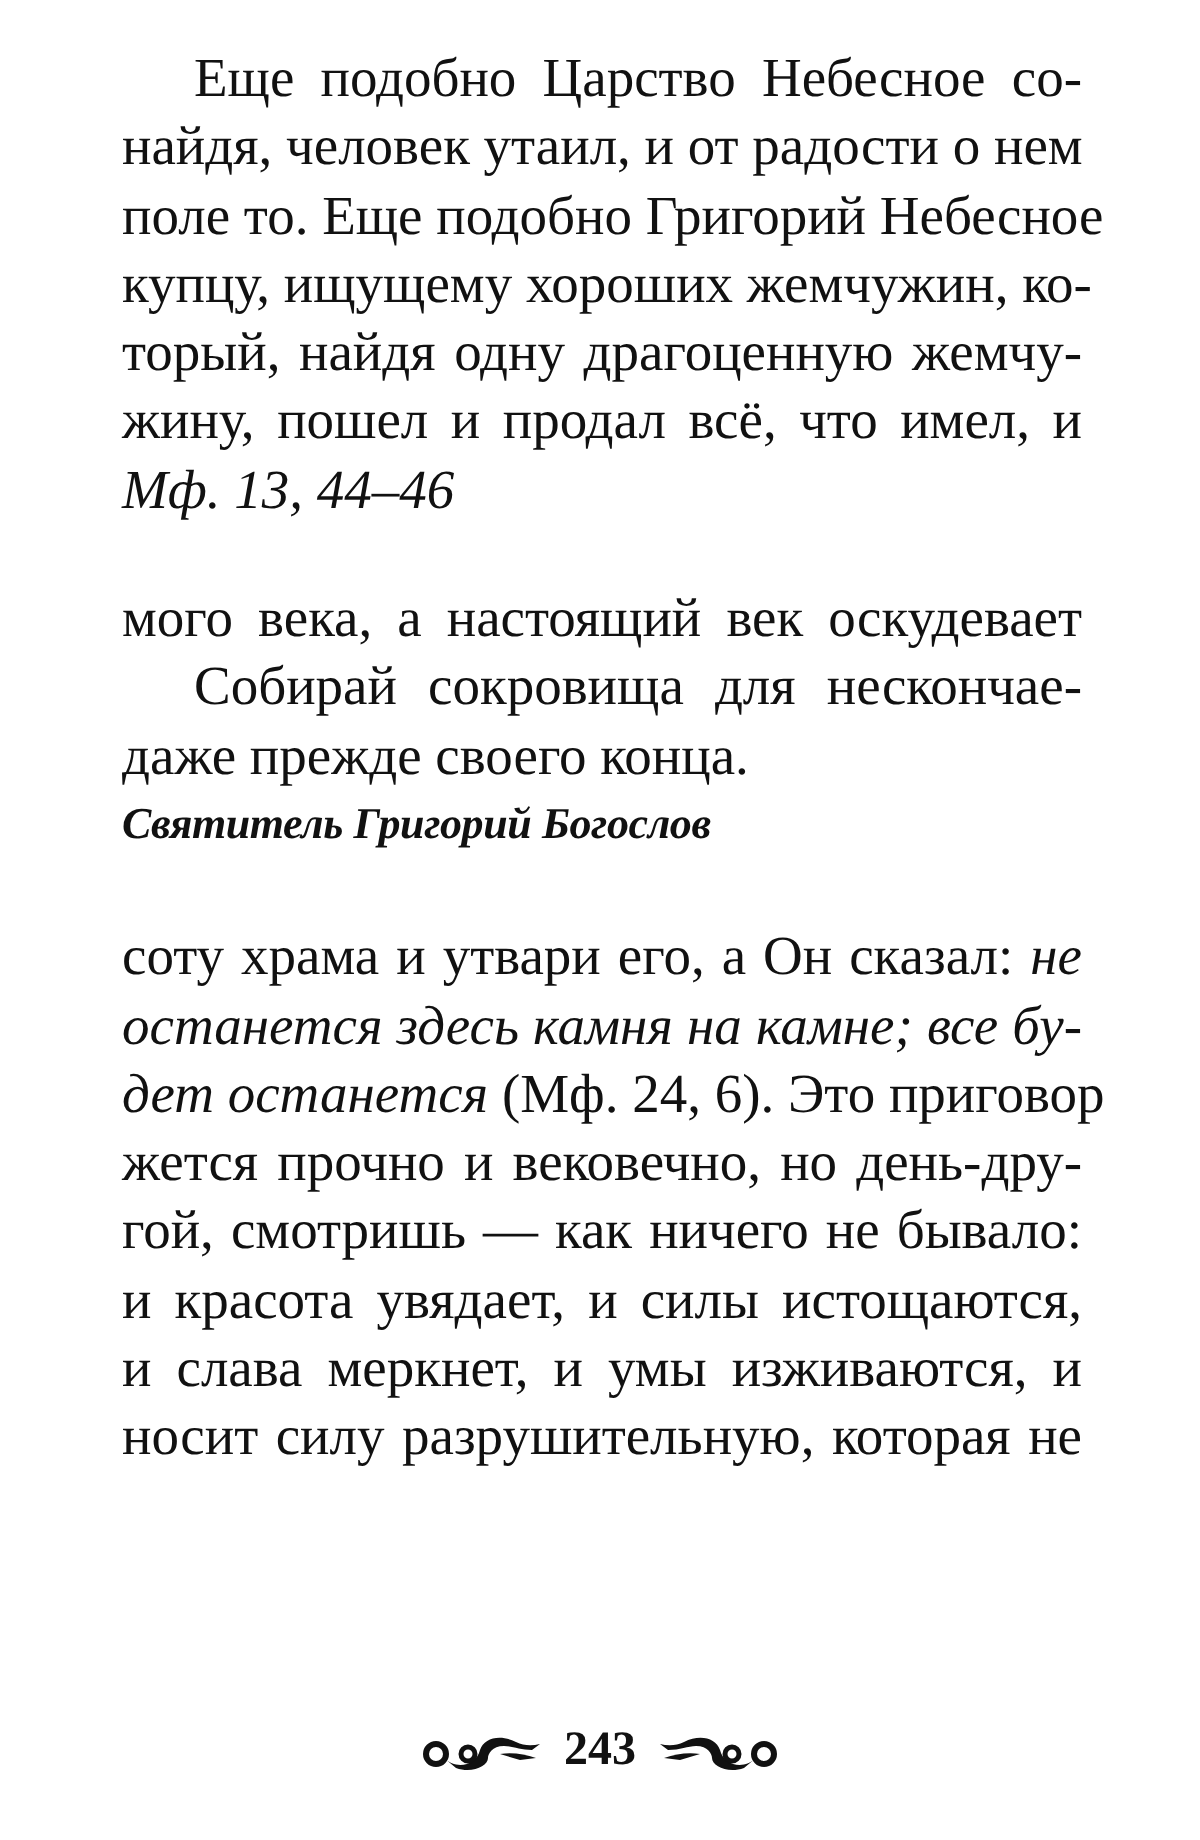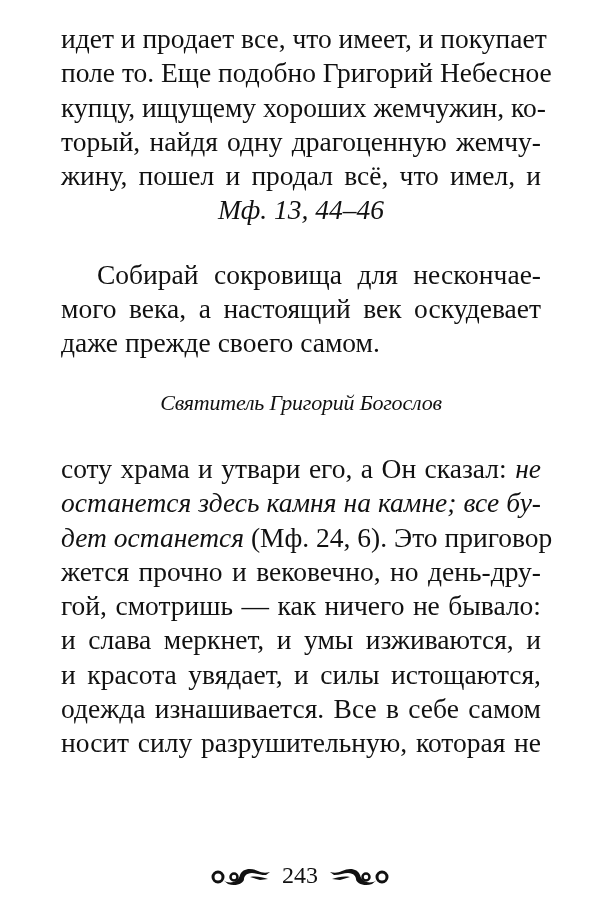--- a/index.html
+++ b/index.html
@@ -1,63 +1,63 @@
 <!DOCTYPE html>
 <html><head>
   <meta charset="utf-8">
   <style>
     html, body { margin: 0; padding: 0; background: #ffffff; }
     body { width: 600px; height: 920px; position: relative; overflow: hidden; color: #111; }
     .page { position: absolute; left: 61px; top: 22px; width: 480px; font-family: "Liberation Serif", "DejaVu Serif", serif; font-size: 27.5px; line-height: 34.3px; }
     .line { display: block; white-space: nowrap; text-align: justify; text-align-last: justify; height: 34.3px; }
     .line.last { text-align-last: left; }
     .indent { padding-left: 36px; }
-    .src { display: block; text-align: center; font-style: italic; height: 34.3px; }
-    .src.small { font-size: 22px; font-weight: normal; letter-spacing: -0.2px; margin-top: 25px; }
+    .src { display: block; text-align: left; font-style: italic; height: 34.3px; }
+    .src.small { font-size: 22px; font-weight: bold; letter-spacing: -0.2px; }
     .gap { height: 30px; }
     .gap2 { height: 32px; }
     em { font-style: italic; }
     .footer { position: absolute; left: 0; right: 0; top: 858px; height: 34px; display: flex; justify-content: center; align-items: center; gap: 10px; }
-    .pnum { font-family: "Liberation Serif", serif; font-size: 24px; color: #111; }
+    .pnum { font-family: "Liberation Serif", serif; font-size: 24px; color: #111; font-weight: bold; }
     .orn { width: 62px; height: 24px; }
   </style>
 </head>
 <body>
 
 <div class="page">
 
   <div>
-    <span class="line">идет и продает все, что имеет, и покупает</span>
+    <span class="line indent">Еще подобно Царство Небесное со-</span>
+    <span class="line">найдя, человек утаил, и от радости о нем</span>
     <span class="line">поле то. Еще подобно Григорий Небесное</span>
     <span class="line">купцу, ищущему хороших жемчужин, ко-</span>
     <span class="line">торый, найдя одну драгоценную жемчу-</span>
     <span class="line">жину, пошел и продал всё, что имел, и</span>
   </div>
   <span class="src">Мф. 13, 44–46</span>
 
   <div class="gap"></div>
 
   <div>
+    <span class="line">мого века, а настоящий век оскудевает</span>
     <span class="line indent">Собирай сокровища для нескончае-</span>
-    <span class="line">мого века, а настоящий век оскудевает</span>
-    <span class="line last">даже прежде своего самом.</span>
+    <span class="line last">даже прежде своего конца.</span>
   </div>
   <span class="src small">Святитель Григорий Богослов</span>
 
   <div class="gap2"></div>
 
   <div>
     <span class="line"><span>соту храма и утвари его, а Он сказал: </span><em>не</em></span>
     <span class="line"><em>останется здесь камня на камне; все бу-</em></span>
     <span class="line"><em>дет останется</em><span> (Мф. 24, 6). Это приговор</span></span>
     <span class="line">жется прочно и вековечно, но день-дру-</span>
     <span class="line">гой, смотришь — как ничего не бывало:</span>
+    <span class="line">и красота увядает, и силы истощаются,</span>
     <span class="line">и слава меркнет, и умы изживаются, и</span>
-    <span class="line">и красота увядает, и силы истощаются,</span>
-    <span class="line">одежда изнашивается. Все в себе самом</span>
     <span class="line">носит силу разрушительную, которая не</span>
   </div>
 </div>
 
 <div class="footer">
   <svg class="orn" viewBox="0 0 62 24">
     <circle cx="8" cy="14" r="5" fill="none" stroke="#111" stroke-width="3"></circle>
     <path d="M12 16 C 18 22, 28 20, 30 12 C 32 6, 40 4, 48 8 C 52 10, 56 10, 60 9 L 56 12 C 50 12, 46 10, 42 10 C 36 10, 34 14, 34 16 C 34 20, 26 24, 18 21 Z" fill="#111"></path>
     <circle cx="24" cy="14" r="3.5" fill="none" stroke="#111" stroke-width="2.5"></circle>
     <path d="M40 14 C 46 13, 52 14, 58 16 L 50 17 Z" fill="#111"></path>

